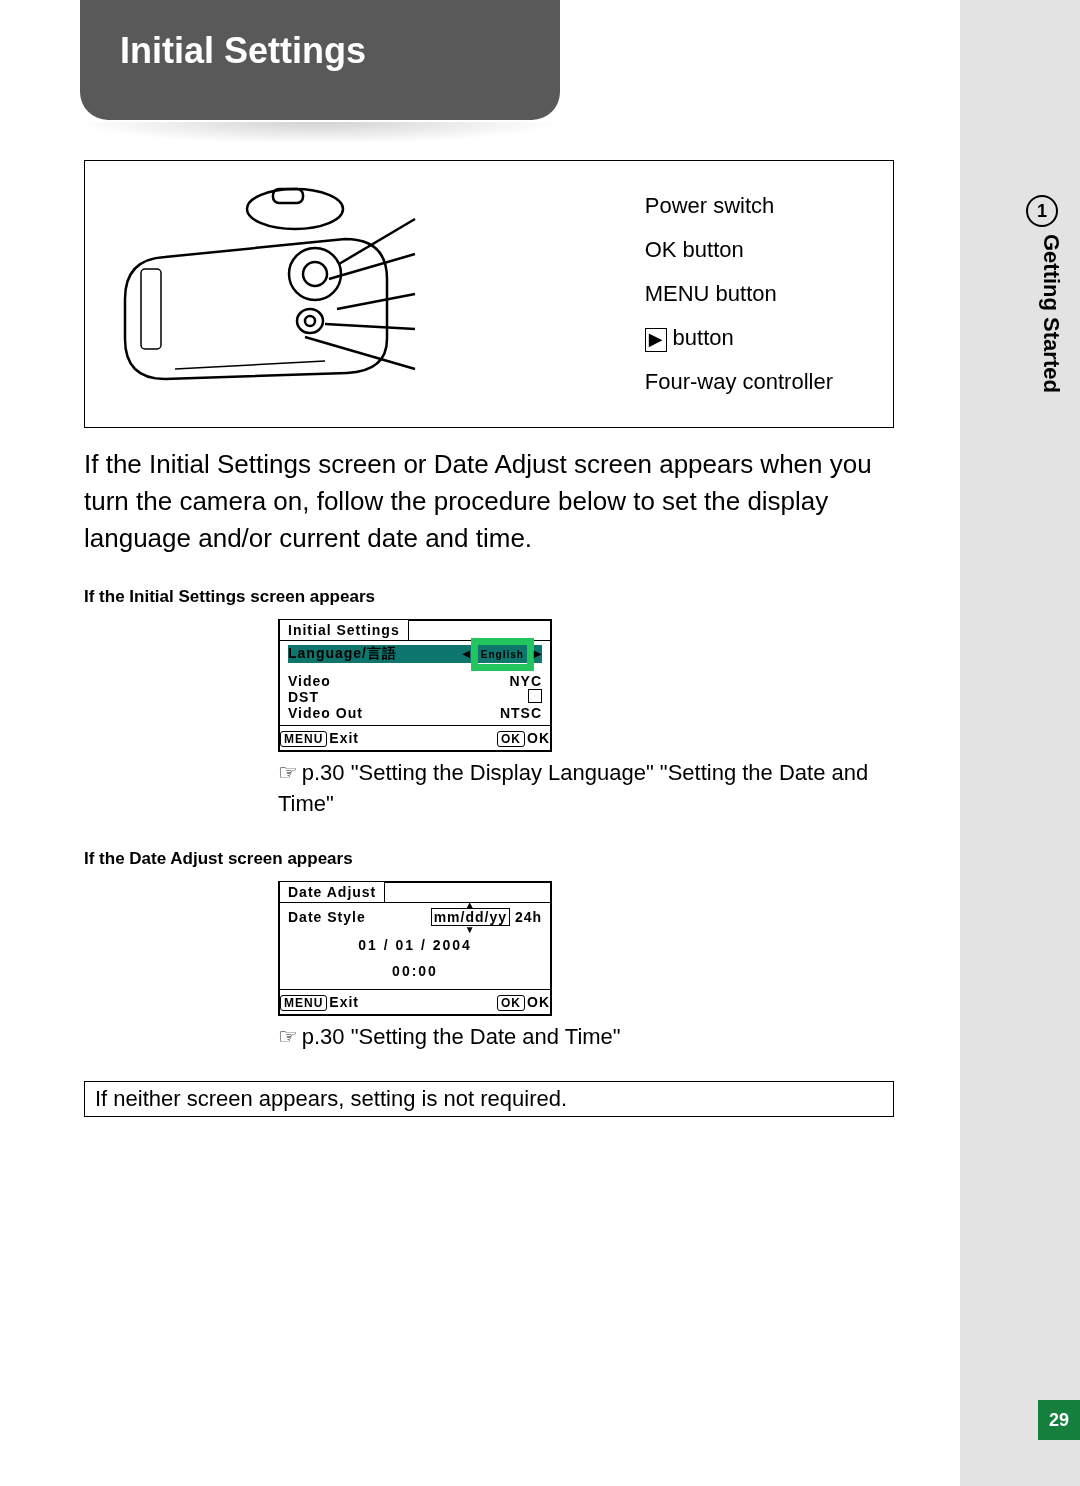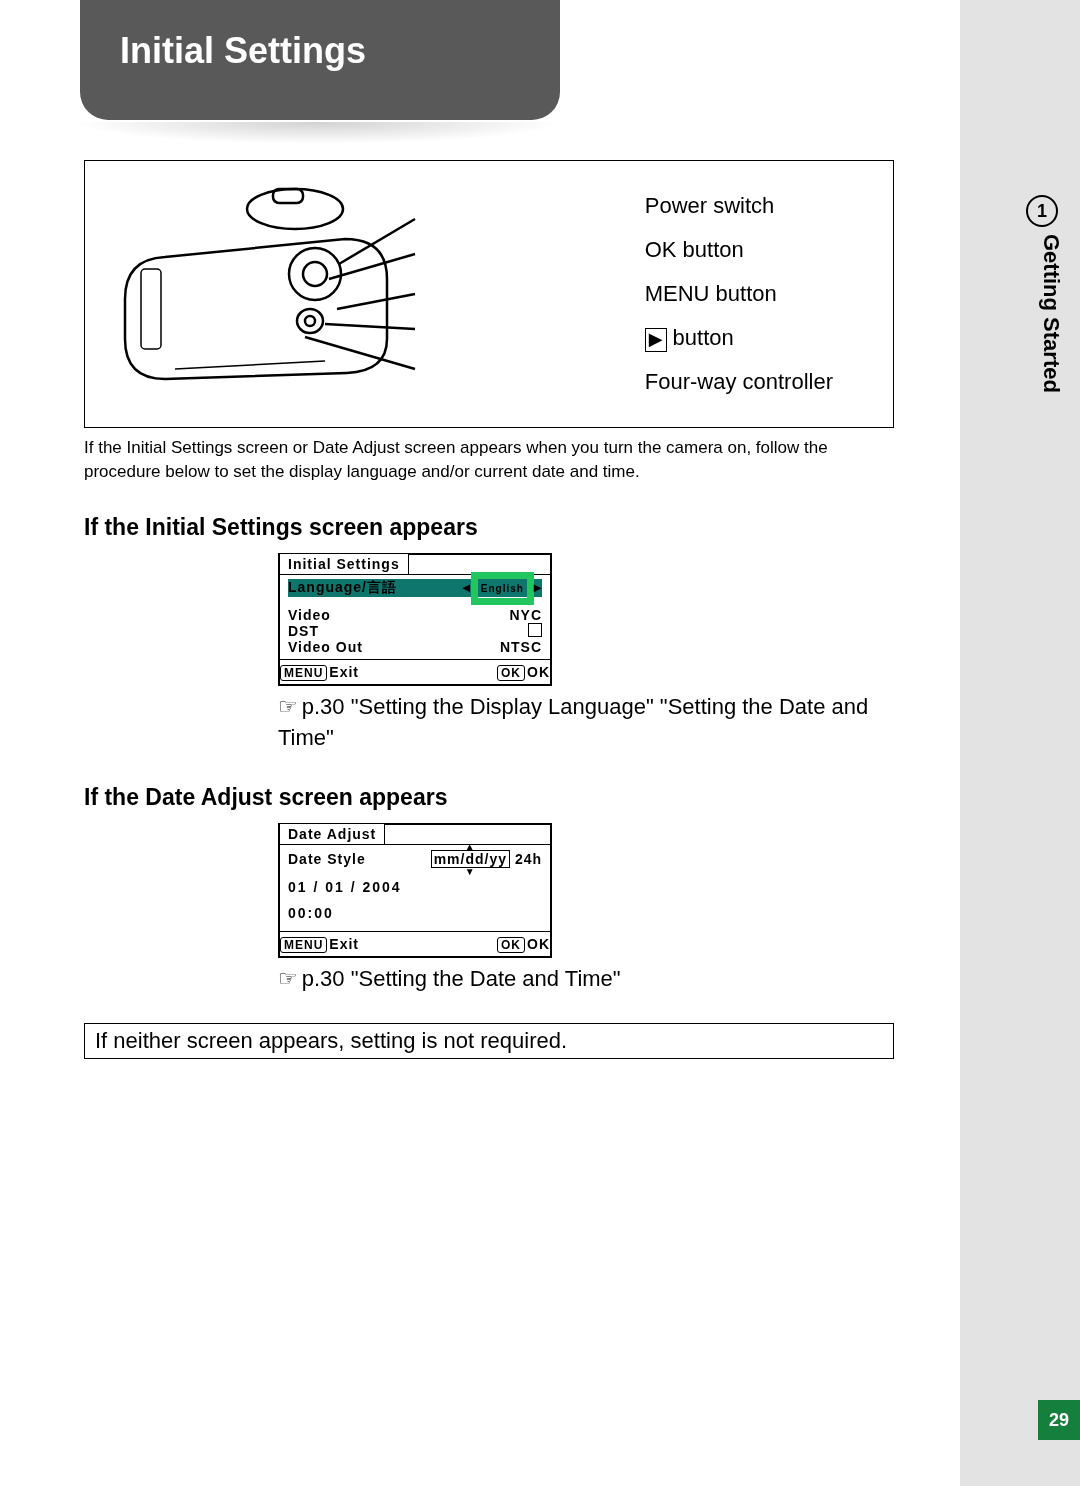--- a/index.html
+++ b/index.html
@@ -100,22 +100,22 @@
   .camera-svg { width: 330px; }
   .callouts { font-size: 22px; line-height: 2.0; }
   .callouts .play-icon {
     display: inline-block;
     border: 1.6px solid #000;
     padding: 0 3px;
     font-size: 18px;
     margin-right: 6px;
     line-height: 1.2;
   }
-  .body-text { font-size: 17px; line-height: 1.42; margin-top: 8px; }
-  .subhead { font-size: 23px; font-weight: bold; margin-top: 30px; }
+  .body-text { font-size: 26px; line-height: 1.42; margin-top: 18px; }
+  .subhead { font-size: 17px; font-weight: bold; margin-top: 30px; }
   .lcd {
     border: 2px solid #000;
     width: 270px;
     margin: 12px 0 6px 194px;
     font-family: Arial, sans-serif;
   }
   .lcd-tab {
     display: inline-block;
     border: 1.5px solid #000;
     border-bottom: none;
@@ -135,21 +135,21 @@
   .lcd-footer {
     border-top: 1.5px solid #000;
     display: flex;
     justify-content: space-between;
     padding: 4px 0;
     font-size: 14px;
     font-weight: bold;
     letter-spacing: 1px;
   }
   .lcd-footer .btn { border: 1.5px solid #000; border-radius: 3px; padding: 0 3px; font-size: 12px; margin-right: 2px; }
-  .lcd-center { text-align: left; letter-spacing: 2px; font-weight: bold; font-size: 14px; }
+  .lcd-center { text-align: center; letter-spacing: 2px; font-weight: bold; font-size: 14px; }
   .lcd-dst-check { width: 12px; height: 12px; border: 1.5px solid #000; display: inline-block; }
   .date-highlight { border: 1px solid #000; padding: 0 2px; position:relative; }
   .date-arrow-up { position:absolute; top:-10px; left:50%; transform:translateX(-50%); font-size:10px; }
   .date-arrow-down { position:absolute; bottom:-10px; left:50%; transform:translateX(-50%); font-size:10px; }
   .ref-line { font-size: 22px; margin-left: 194px; line-height: 1.4; }
   .ref-icon { font-size: 22px; margin-right: 4px; }
   .note-box { border: 1px solid #000; padding: 4px 10px; font-size: 22px; margin-top: 28px; }
 </style>
 </head>
 <body>

